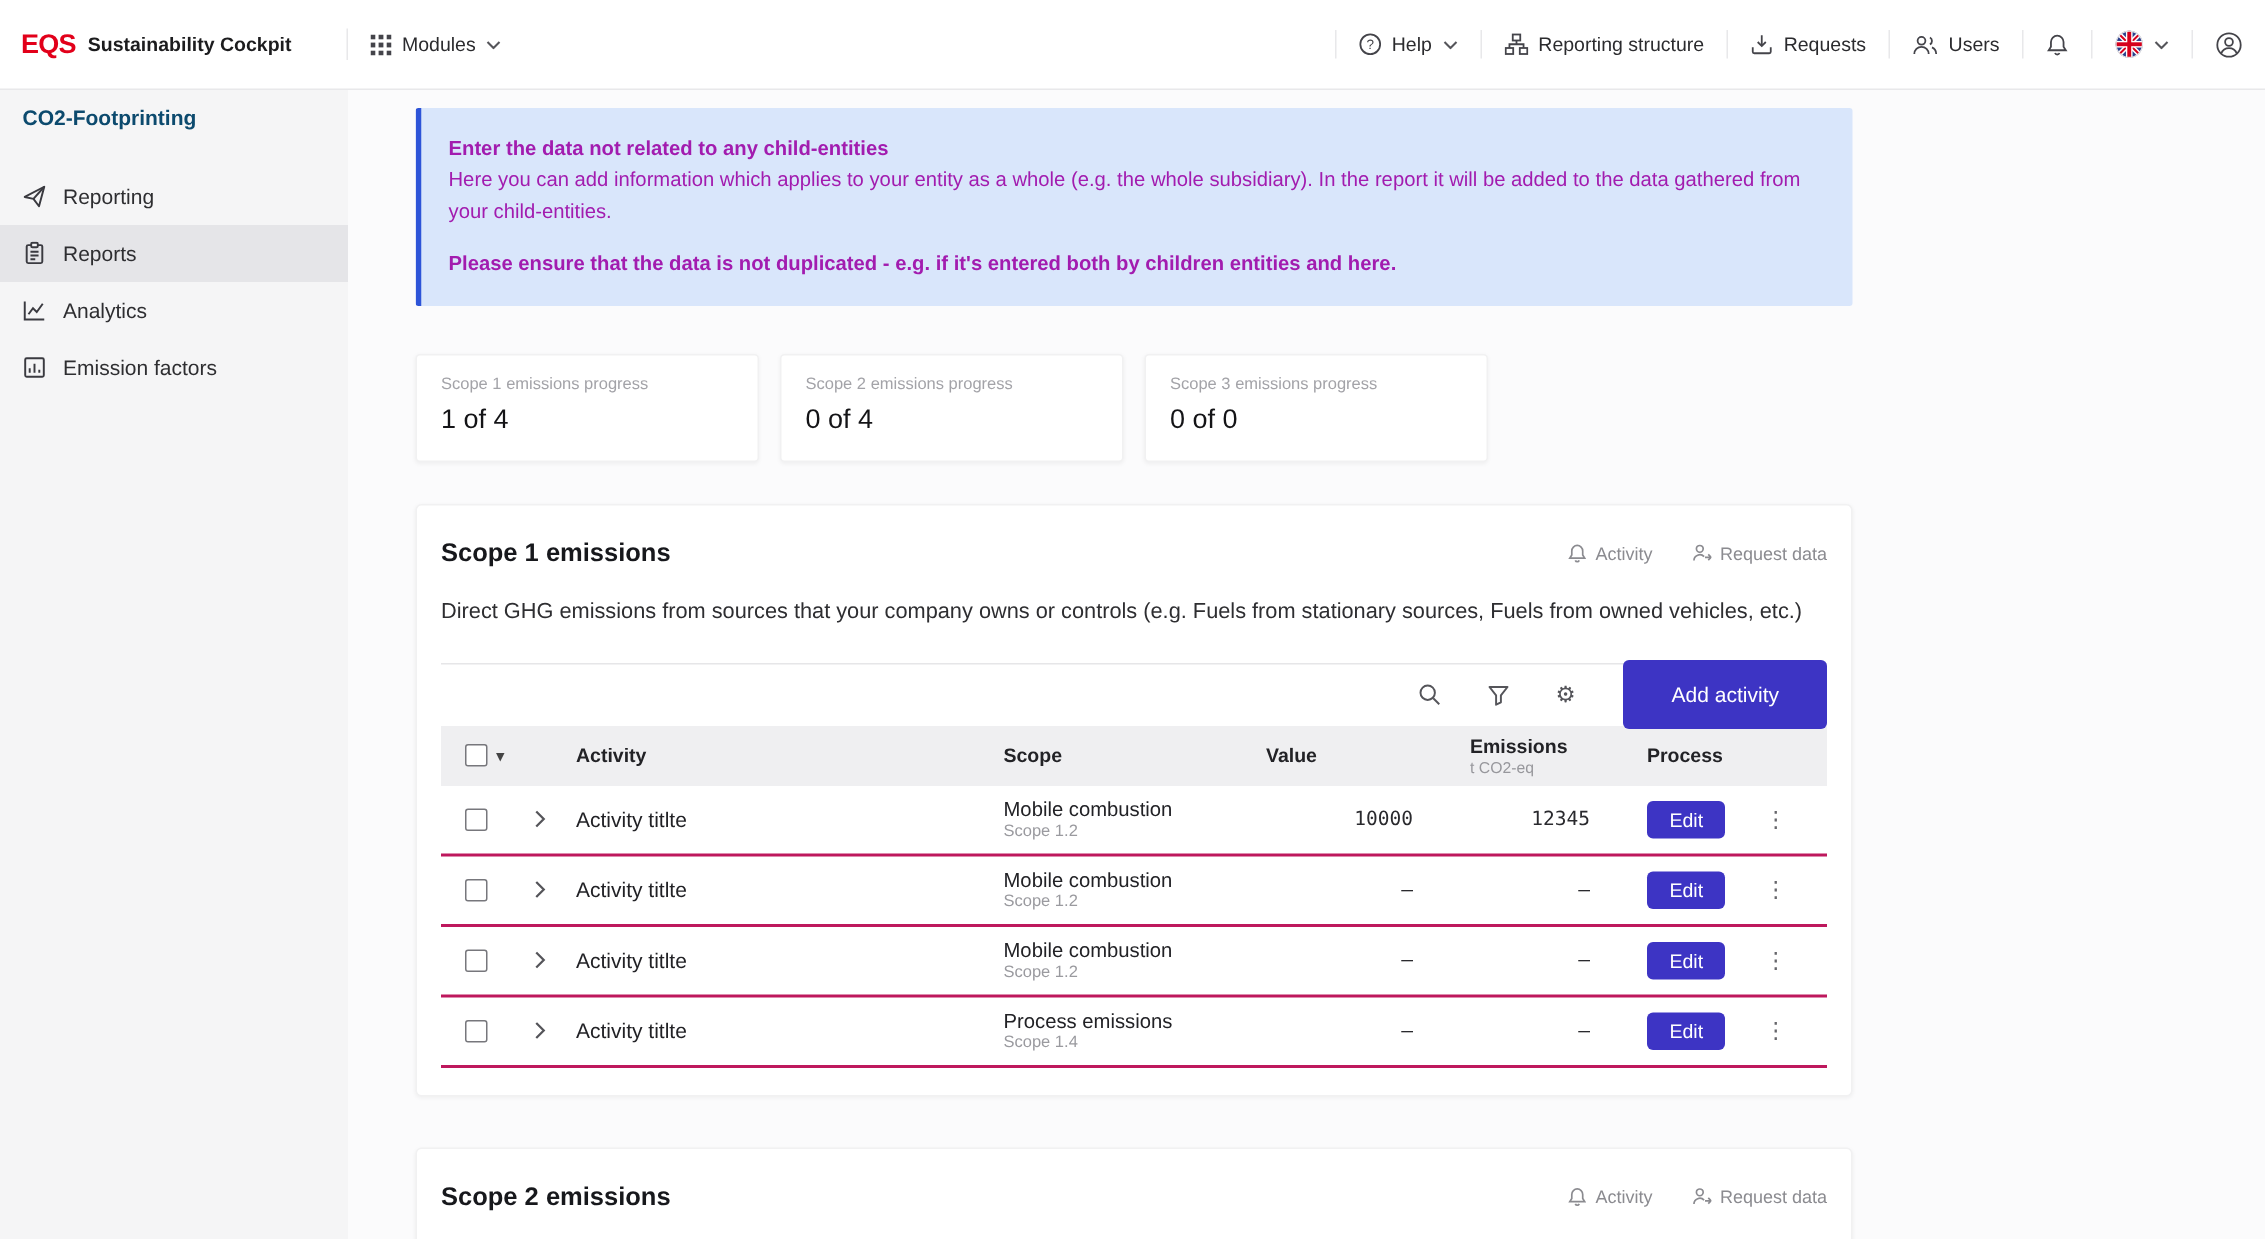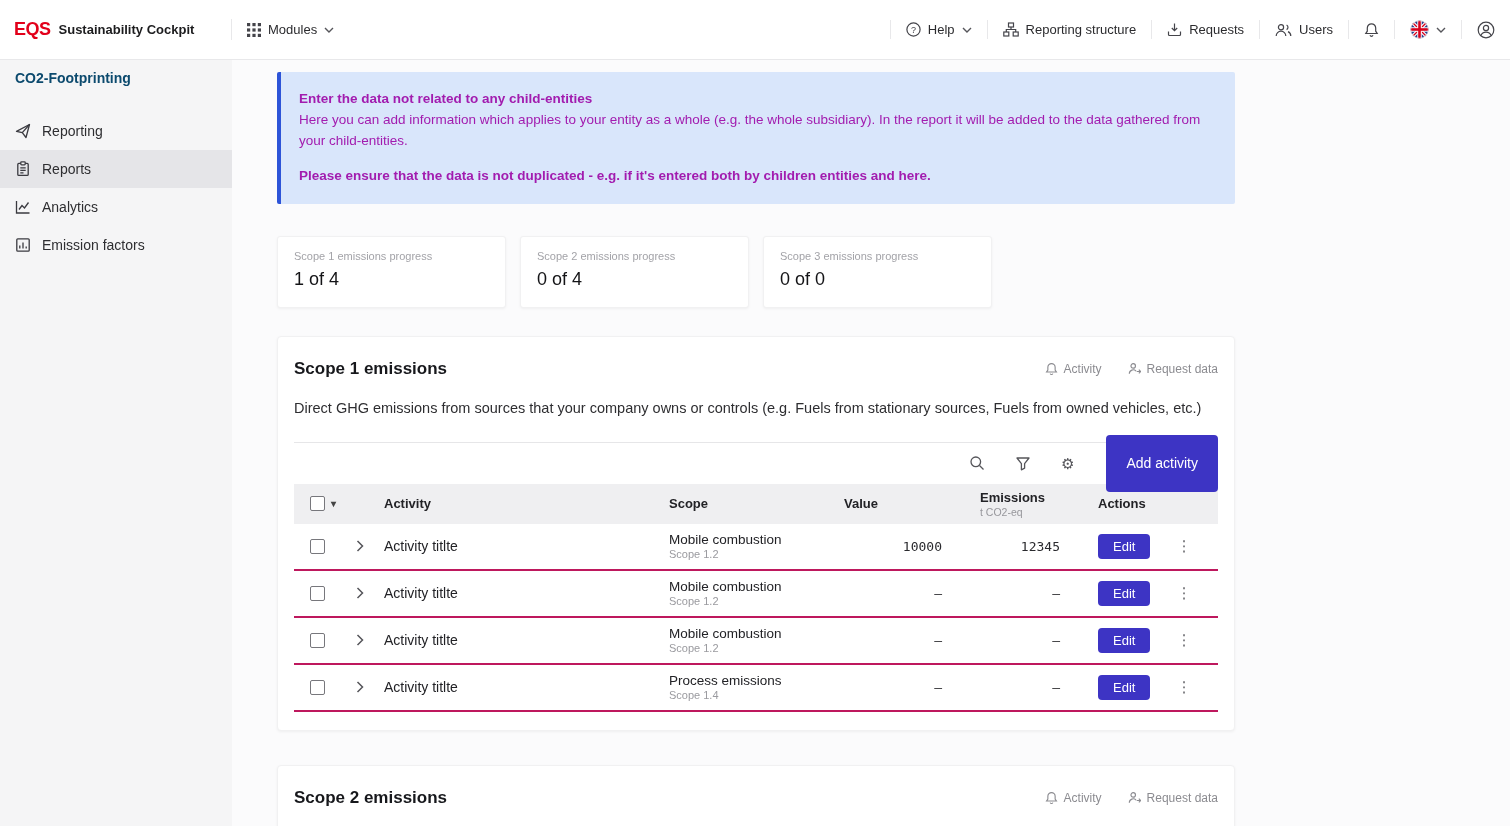--- a/index.html
+++ b/index.html
@@ -85,21 +85,21 @@
 
   .card-desc { margin-top: 18px; font-size: 14.5px; line-height: 1.6; color: #2e2e31; max-width: 910px; }
 
   
   .table-wrap { margin-top: 22px; border-top: 1px solid #e6e6e8; }
   .toolbar {
     height: 41px; display: flex; align-items: center; justify-content: flex-end; gap: 30px;
   }
   .tool-icon { color: #55555a; display: inline-flex; align-items: center; cursor: pointer; font-size: 15px; line-height: 1; }
   .btn-primary {
-    height: 57px; padding: 0 20px; margin-left: 2px;
+    height: 46px; padding: 0 32px; margin-left: 2px;
     background: #3d34c4; color: #fff; border: none; border-radius: 4px;
     font-size: 14px; font-family: "Liberation Sans", sans-serif; cursor: pointer;
   }
   .trow {
     display: grid;
     grid-template-columns: 46px 40px 285px 175px 136px 118px 1fr;
     align-items: center;
   }
   .thead { background: #efeff1; height: 40px; font-size: 13px; font-weight: 700; color: #222226; }
   .cell { padding: 0 4px; }
@@ -366,21 +366,21 @@
             <span class="caret">▾</span>
           </div>
           <div class="cell c-expand"></div>
           <div class="cell">Activity</div>
           <div class="cell">Scope</div>
           <div class="cell">Value</div>
           <div class="cell">
             <div>Emissions</div>
             <div class="unit">t CO2-eq</div>
           </div>
-          <div class="cell">Actions</div>
+          <div class="cell">Process</div>
         </div>
 
         <div class="tbody">
   <div class="trow">
     <div class="cell c-check">
       <span class="checkbox"></span>
     </div>
     <div class="cell c-expand">
       <svg width="8" height="12" viewBox="0 0 8 12" fill="none" stroke="#55555a" stroke-width="1.5">
                   <path d="M1.5 1l5 5-5 5"></path>

